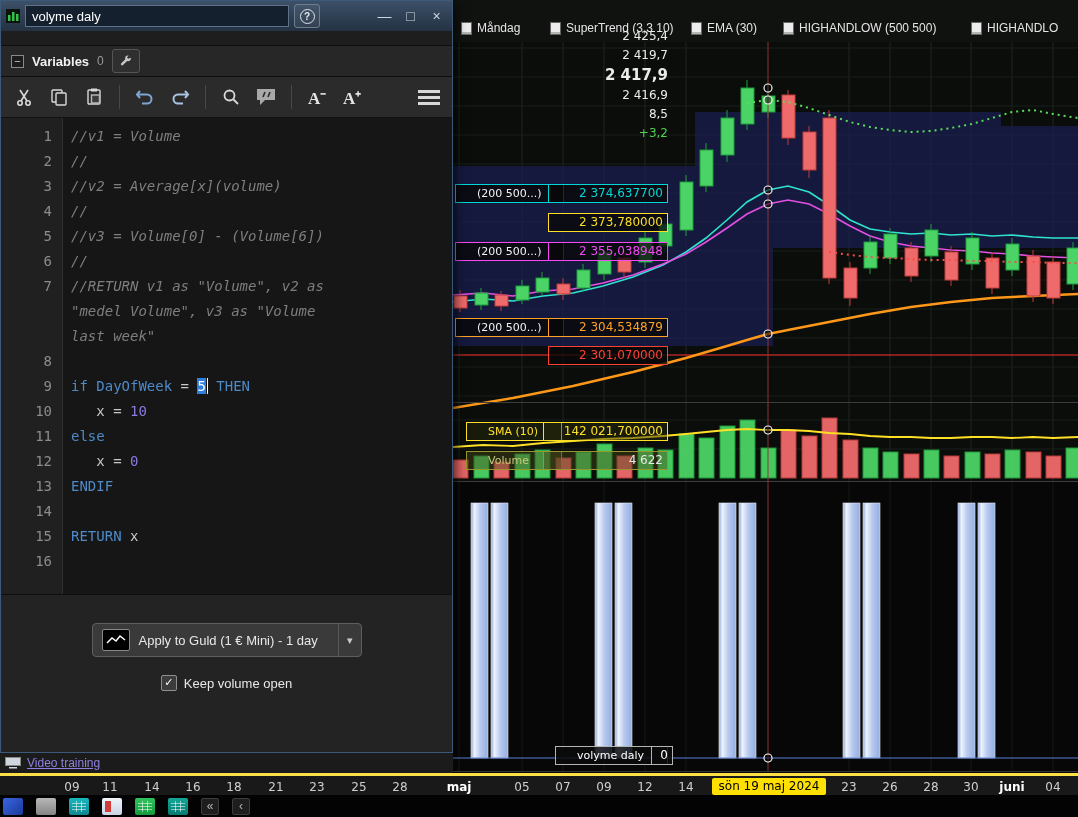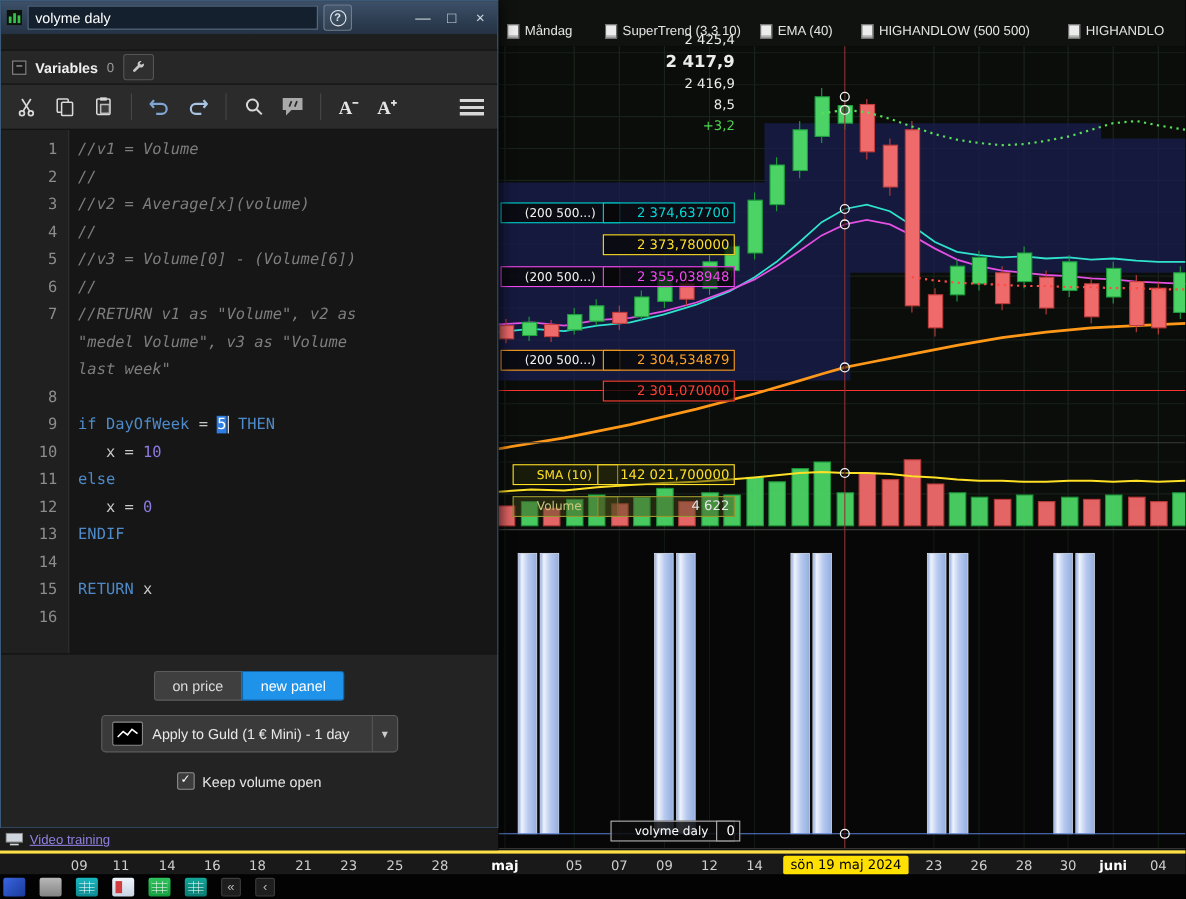--- a/index.html
+++ b/index.html
@@ -300,33 +300,34 @@
         <div class="ind-item" style="left: 8px;">
           <span class="ind-icon"></span>
           <span>Måndag</span>
         </div>
         <div class="ind-item" style="left: 80px; padding-left: 17px;">
           <span class="ind-icon"></span>
           <span>SuperTrend (3,3 10)</span>
         </div>
         <div class="ind-item" style="left: 238px;">
           <span class="ind-icon"></span>
-          <span>EMA (40)</span>
+          <span>EMA (30)</span>
         </div>
         <div class="ind-item" style="left: 330px;">
           <span class="ind-icon"></span>
           <span>HIGHANDLOW (500 500)</span>
         </div>
         <div class="ind-item" style="left: 518px;">
           <span class="ind-icon"></span>
           <span>HIGHANDLO</span>
         </div>
       </div>
     <div id="data-box">
         <div class="row">2 425,4</div>
+        <div class="row">2 419,7</div>
         <div class="row big">2 417,9</div>
         <div class="row">2 416,9</div>
         <div class="row">8,5</div>
         <div class="row" style="color: rgb(79, 210, 79);">+3,2</div>
       </div>
     <div id="chart-overlays">
         <div class="box-l" style="left: 2px; top: 184px; width: 86px; border-color: rgb(0, 216, 216); color: rgb(242, 242, 242);">(200 500...)</div>
         <div class="box-v" style="left: 95px; top: 184px; width: 114px; border-color: rgb(0, 216, 216); color: rgb(0, 216, 216);">2 374,637700</div>
         <div class="box-v" style="left: 95px; top: 213px; width: 114px; border-color: rgb(255, 223, 38); color: rgb(255, 223, 38);">2 373,780000</div>
         <div class="box-l" style="left: 2px; top: 242px; width: 86px; border-color: rgb(245, 73, 245); color: rgb(242, 242, 242);">(200 500...)</div>
@@ -473,24 +474,20 @@
           <div class="gnum">12</div>
           <div class="gnum">13</div>
           <div class="gnum">14</div>
           <div class="gnum">15</div>
           <div class="gnum">16</div>
         </div>
       <div class="code-lines" id="code-lines"><div class="crow"><span class="tok-c">//v1 = Volume</span></div><div class="crow"><span class="tok-c">//</span></div><div class="crow"><span class="tok-c">//v2 = Average[x](volume)</span></div><div class="crow"><span class="tok-c">//</span></div><div class="crow"><span class="tok-c">//v3 = Volume[0] - (Volume[6])</span></div><div class="crow"><span class="tok-c">//</span></div><div class="crow"><span class="tok-c">//RETURN v1 as "Volume", v2 as</span></div><div class="crow"><span class="tok-c">"medel Volume", v3 as "Volume</span></div><div class="crow"><span class="tok-c">last week"</span></div><div class="crow">&nbsp;</div><div class="crow"><span class="tok-k">if</span><span class="tok-p"> </span><span class="tok-k">DayOfWeek</span><span class="tok-p"> = </span><span class="tok-sel">5</span><span class="tok-cur"></span><span class="tok-p"> </span><span class="tok-k">THEN</span></div><div class="crow"><span class="tok-p">   x = </span><span class="tok-num">10</span></div><div class="crow"><span class="tok-k">else</span></div><div class="crow"><span class="tok-p">   x = </span><span class="tok-num">0</span></div><div class="crow"><span class="tok-k">ENDIF</span></div><div class="crow">&nbsp;</div><div class="crow"><span class="tok-k">RETURN</span><span class="tok-p"> x</span></div><div class="crow">&nbsp;</div></div>
     </div>
 
     <div class="footer">
-      <div class="btn-row">
-        <div class="btn-onprice">on price</div>
-        <div class="btn-newpanel">new panel</div>
-      </div>
       <div class="apply-row">
         <div class="apply-btn">
           <span class="mini-chart">
             <svg width="20" height="12" viewBox="0 0 20 12" fill="none" stroke="#fff" stroke-width="1.5">
                 <polyline points="1,9 6,4 10,7 14,2 19,6"></polyline>
               </svg>
           </span>
           <span>Apply to Guld (1 € Mini) - 1 day</span>
           <span class="apply-caret">▾</span>
         </div>

